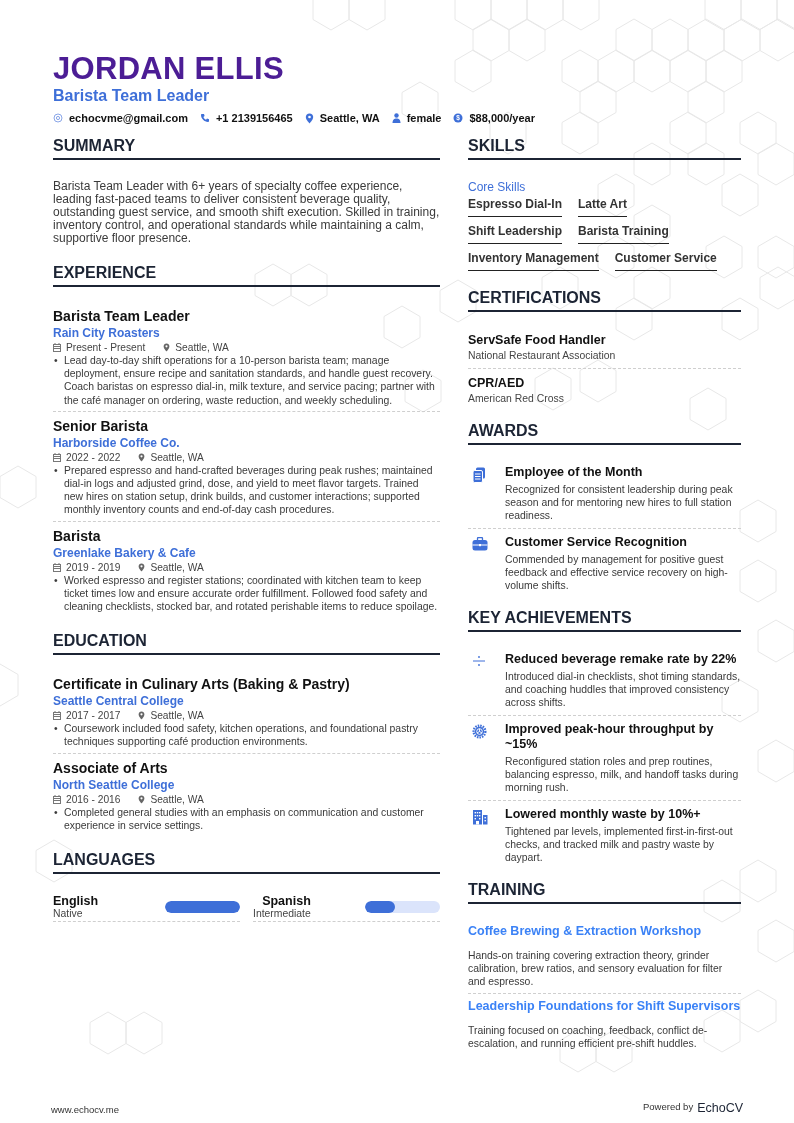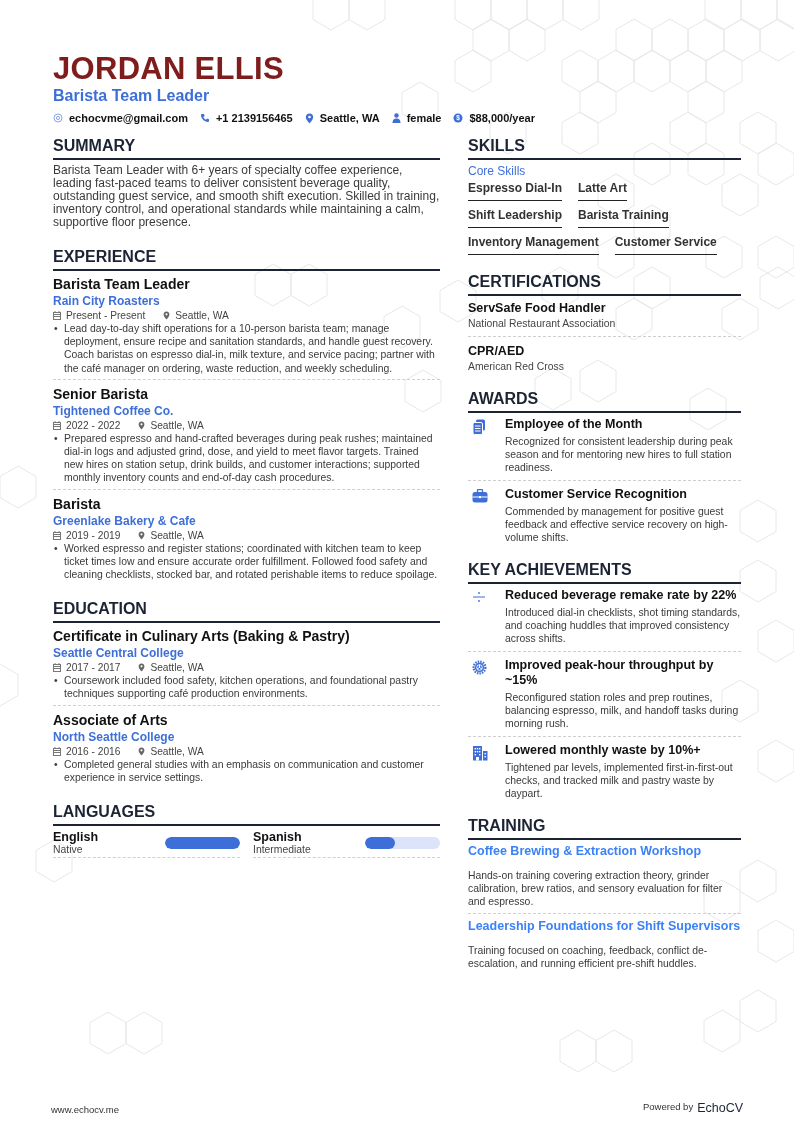--- a/index.html
+++ b/index.html
@@ -2,48 +2,48 @@
 <html><head>
 <meta charset="utf-8">
 <style>
   * { box-sizing: border-box; margin: 0; padding: 0; }
   html, body { width: 794px; height: 1123px; background: #ffffff; }
   body { position: relative; font-family: "Liberation Sans", sans-serif; color: #2b2b2b; overflow: hidden; }
   .bg { position: absolute; left: 0; top: 0; width: 794px; height: 1123px; z-index: 0; pointer-events: none; }
   .page { position: relative; z-index: 1; }
 
   .header { position: absolute; left: 53px; top: 52px; }
-  .name { font-size: 31px; font-weight: 700; color: #7f1d1d; letter-spacing: 0.3px; line-height: 34px; }
+  .name { font-size: 31px; font-weight: 700; color: #4c1d95; letter-spacing: 0.3px; line-height: 34px; }
   .title { font-size: 16px; font-weight: 700; color: #3e6fd8; line-height: 20px; margin-top: 0px; }
   .contacts { display: flex; align-items: center; margin-top: 6px; font-size: 11px; font-weight: 700; color: #111; }
   .contact { display: flex; align-items: center; margin-right: 12px; }
   .contact svg { margin-right: 6px; }
 
   .col-left { position: absolute; left: 53px; top: 136px; width: 387px; }
   .col-right { position: absolute; left: 468px; top: 136px; width: 273px; }
 
-  .sec-title { font-size: 16px; font-weight: 700; color: #1c2434; line-height: 20px; padding-bottom: 2px; border-bottom: 2.5px solid #1c2434; margin-bottom: 4px; }
+  .sec-title { font-size: 16px; font-weight: 700; color: #1c2434; line-height: 20px; padding-bottom: 2px; border-bottom: 2.5px solid #1c2434; margin-bottom: 20px; }
 
   .summary-text { font-size: 12px; line-height: 13px; color: #3a3a3a; margin-bottom: 18px; }
 
   .entry { border-bottom: 1px dashed #cfcfcf; padding-bottom: 4px; margin-bottom: 5px; }
   .entry:last-child { border-bottom: none; }
   .entry-role { font-size: 14px; font-weight: 700; color: #111; line-height: 18px; }
   .entry-org { font-size: 12px; font-weight: 700; color: #3e6fd8; line-height: 16px; }
   .entry-meta { display: flex; align-items: center; font-size: 10.2px; color: #444; line-height: 13px; }
   .entry-meta .m { display: flex; align-items: center; margin-right: 18px; }
   .entry-meta svg { margin-right: 5px; }
   .bullet { display: flex; font-size: 10.4px; line-height: 13.2px; color: #3a3a3a; }
   .bullet .dot { width: 11px; flex: none; padding-left: 1px; }
 
   .exp { margin-bottom: 14px; }
 
   .lang-row { display: flex; justify-content: space-between; }
   .lang { width: 187px; display: flex; align-items: center; justify-content: space-between; border-bottom: 1px dashed #cfcfcf; padding-bottom: 1px; }
-  .lang-name { font-size: 12.5px; font-weight: 700; color: #111; line-height: 14px; }
+  .lang-name { font-size: 12.5px; font-weight: 700; color: #111; line-height: 14px; text-align: right; }
   .lang-level { font-size: 10.4px; color: #444; line-height: 12px; }
   .lang-bar { width: 75px; height: 12px; border-radius: 6px; background: #dbe4fb; position: relative; overflow: hidden; }
   .lang-fill { position: absolute; left: 0; top: 0; height: 100%; background: #3e6fd8; border-radius: 6px; }
 
   .skills-cat { font-size: 12px; font-weight: 400; color: #3e6fd8; line-height: 15px; margin-top: 2px; }
   .skills { display: flex; flex-wrap: wrap; }
   .skill { font-size: 12px; font-weight: 700; color: #333; line-height: 16px; padding: 1px 0 4px; border-bottom: 1px solid #222; margin-right: 16px; margin-bottom: 5px; }
   .skills-block { margin-bottom: 12px; }
 
   .cert { border-bottom: 1px dashed #cfcfcf; padding-bottom: 5px; margin-bottom: 6px; }
@@ -225,21 +225,21 @@
             </span>
         </div>
         <div class="bullet">
             <span class="dot">•</span>
             <span>Lead day-to-day shift operations for a 10-person barista team; manage deployment, ensure recipe and sanitation standards, and handle guest recovery. Coach baristas on espresso dial-in, milk texture, and service pacing; partner with the café manager on ordering, waste reduction, and weekly scheduling.</span>
           </div>
       </div>
 
       <div class="entry">
         <div class="entry-role">Senior Barista</div>
-        <div class="entry-org">Tightened Coffee Co.</div>
+        <div class="entry-org">Harborside Coffee Co.</div>
         <div class="entry-meta">
           <span class="m">
               <svg width="8" height="9" viewBox="0 0 8 9">
                 <rect x="0.5" y="1.5" width="7" height="7" fill="none" stroke="#777" stroke-width="1"></rect>
                 <line x1="0.5" y1="3.5" x2="7.5" y2="3.5" stroke="#777"></line>
                 <line x1="0.5" y1="5.5" x2="7.5" y2="5.5" stroke="#777"></line>
                 <line x1="2" y1="0" x2="2" y2="2" stroke="#777"></line>
                 <line x1="6" y1="0" x2="6" y2="2" stroke="#777"></line>
               </svg>
               <span>2022 - 2022</span>

